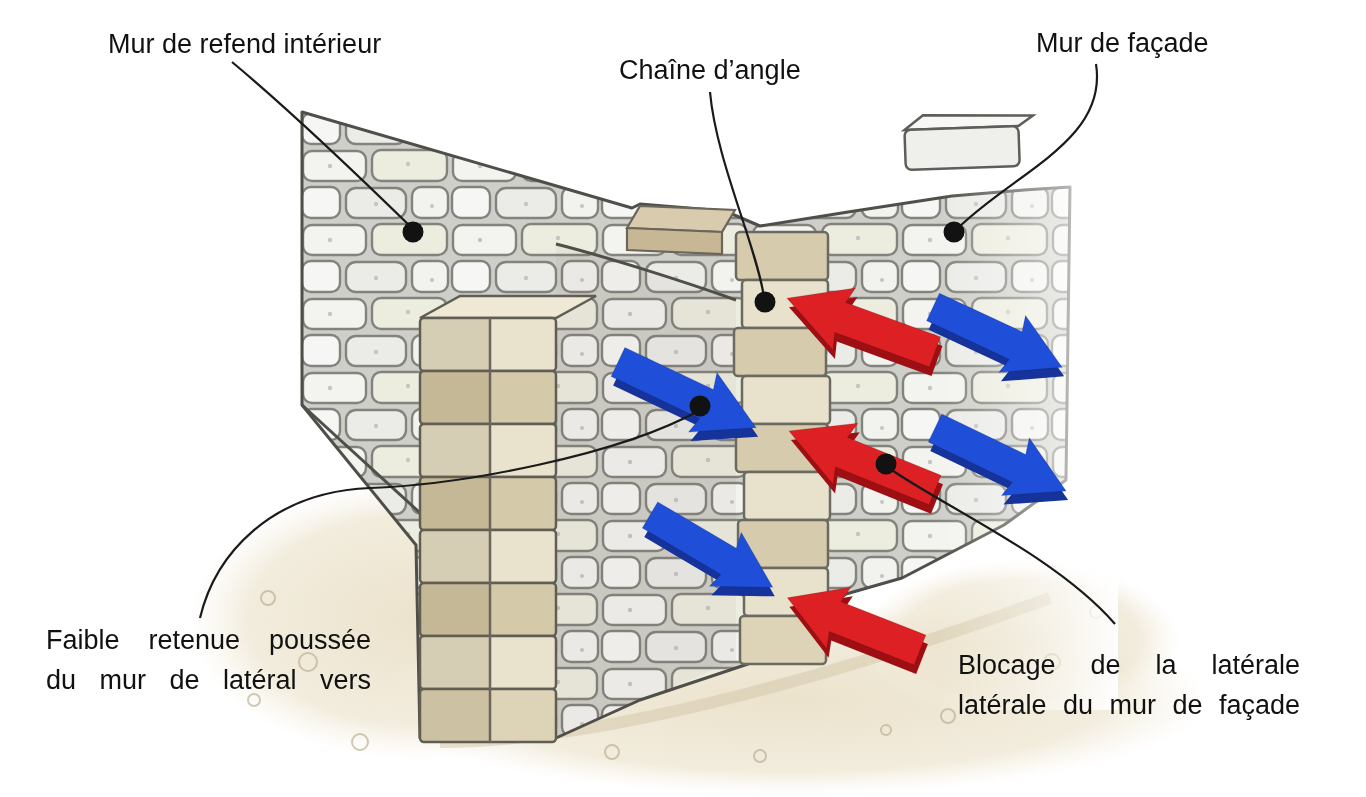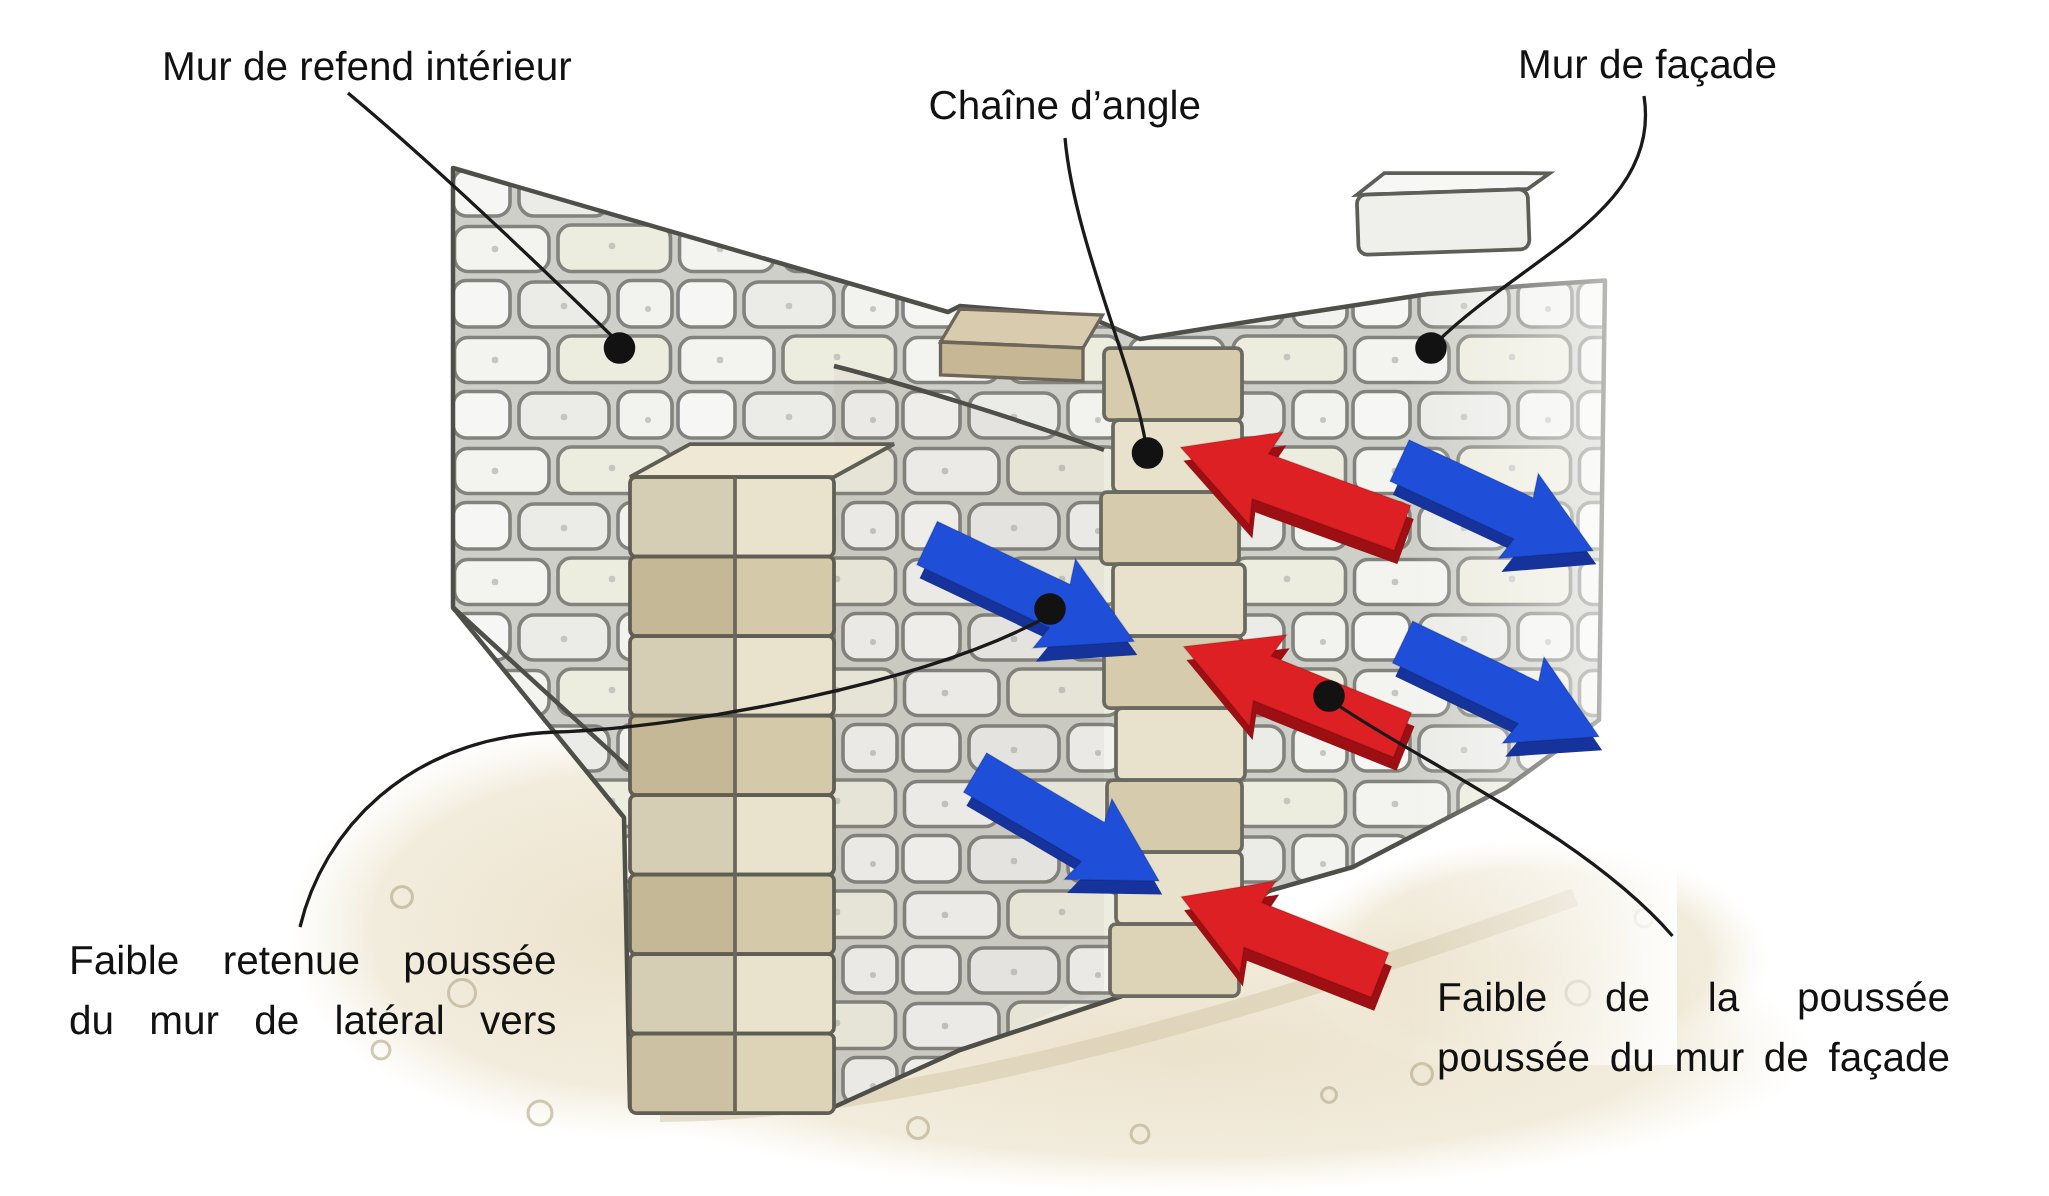--- a/index.html
+++ b/index.html
@@ -157,25 +157,25 @@
     <circle class="dot" cx="413" cy="232" r="10.5"></circle>
     <circle class="dot" cx="765" cy="302" r="10.5"></circle>
     <circle class="dot" cx="954" cy="232" r="10.5"></circle>
     <circle class="dot" cx="700" cy="406" r="10.5"></circle>
     <circle class="dot" cx="886" cy="464" r="10.5"></circle>
   </g>
 </svg>
 
 <div class="lbl" style="left:108px;top:27px;">Mur de refend intérieur</div>
 <div class="lbl" style="left:619px;top:53px;">Chaîne d’angle</div>
-<div class="lbl" style="left:1012px;top:26px;">Mur de façade</div>
+<div class="lbl" style="left:1036px;top:26px;">Mur de façade</div>
 
 <div class="lblblock" style="left:46px;top:620px;width:325px;">
   <div class="jl">Faible retenue poussée</div>
   <div class="jl">du mur de latéral vers</div>
 </div>
 
 <div class="lblblock" style="left:958px;top:645px;width:342px;">
-  <div class="jl">Faible de la poussée</div>
-  <div class="jl">poussée du mur de façade</div>
+  <div class="jl">Blocage de la latérale</div>
+  <div class="jl">latérale du mur de façade</div>
 </div>
 
 </div>
 
 </body></html>

